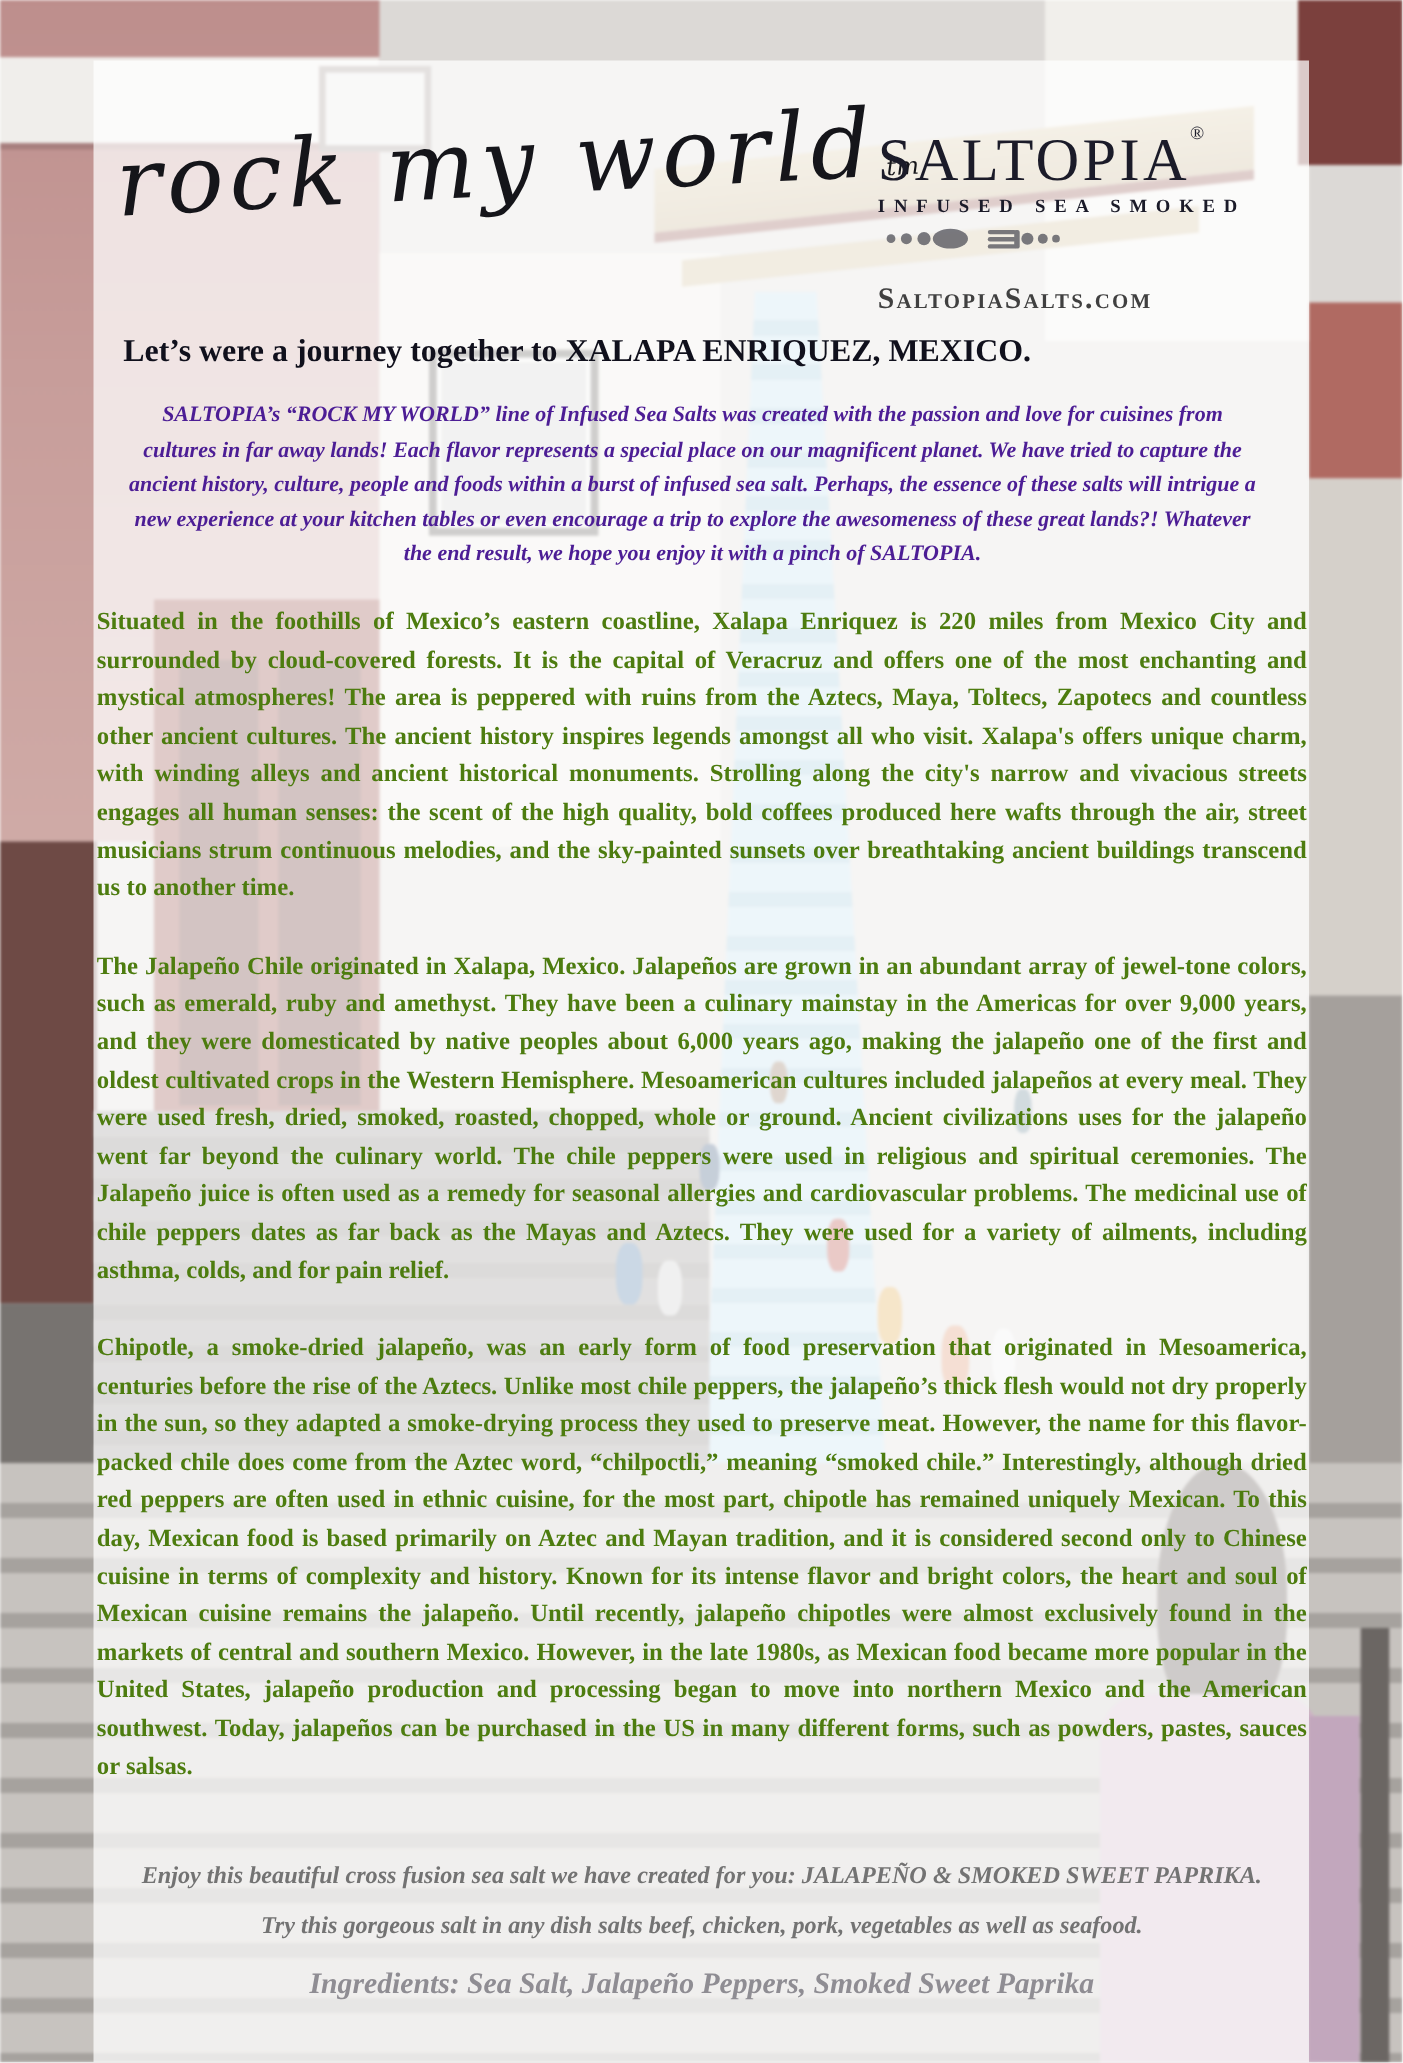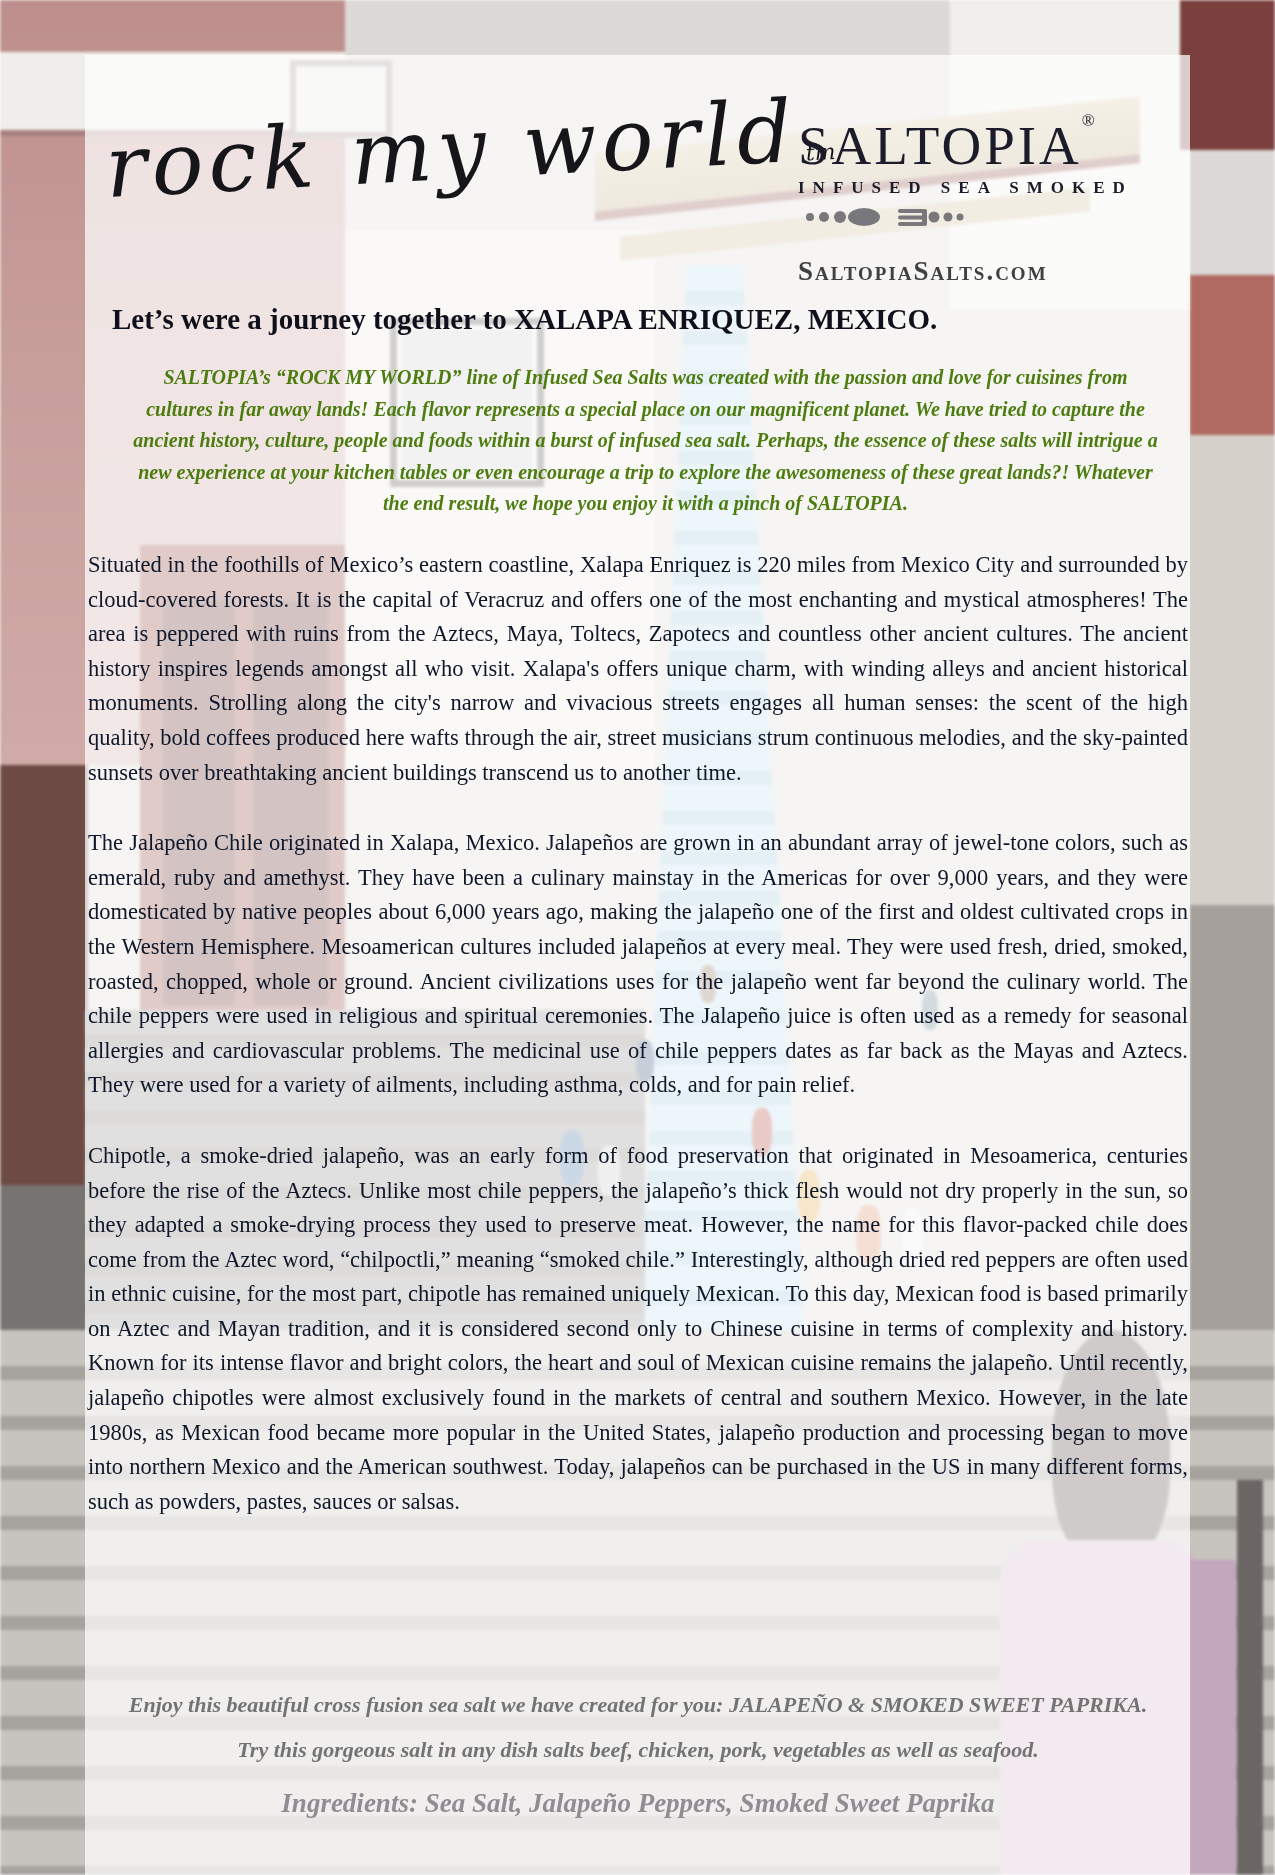--- a/index.html
+++ b/index.html
@@ -69,26 +69,26 @@
   .brand-name{font-size:55px;letter-spacing:3px;line-height:58px;white-space:nowrap;}
   .brand-name sup{font-size:17px;vertical-align:38px;}
   .brand-tagline{font-size:17px;letter-spacing:8px;font-weight:bold;margin-top:3px;white-space:nowrap;}
   .utensils{margin-top:8px;height:22px;}
   .brand-site{font-size:27px;font-variant:small-caps;letter-spacing:2px;
     font-weight:bold;margin-top:28px;color:#404040;white-space:nowrap;}
 
   .headline{position:absolute;left:112px;top:303px;font-size:29px;font-weight:bold;
     color:#10101c;white-space:nowrap;}
 
-  .intro{position:absolute;left:128px;top:362px;width:1035px;text-align:center;
-    font-style:italic;font-weight:bold;font-size:20px;line-height:31.5px;color:#4d7c0f;}
+  .intro{position:absolute;left:112px;top:362px;width:1035px;text-align:center;
+    font-style:italic;font-weight:bold;font-size:20px;line-height:31.5px;color:#4c1d95;}
 
   .article{position:absolute;left:88px;top:548px;width:1100px;}
-  .article p{margin:0 0 36px 0;font-size:22.5px;line-height:34.6px;font-weight:normal;
-    text-align:justify;color:#0f172a;}
+  .article p{margin:0 0 36px 0;font-size:22.5px;line-height:34.6px;font-weight:bold;
+    text-align:justify;color:#4d7c0f;}
 
   .outro{position:absolute;left:88px;top:1682px;width:1100px;text-align:center;
     font-style:italic;font-weight:bold;font-size:22px;line-height:45px;color:#737373;}
   .ingredients{position:absolute;left:88px;top:1788px;width:1100px;text-align:center;
     font-style:italic;font-weight:bold;font-size:27px;color:#8f8d93;}
 </style>
 </head>
 <body>
 
 <div class="photo">

